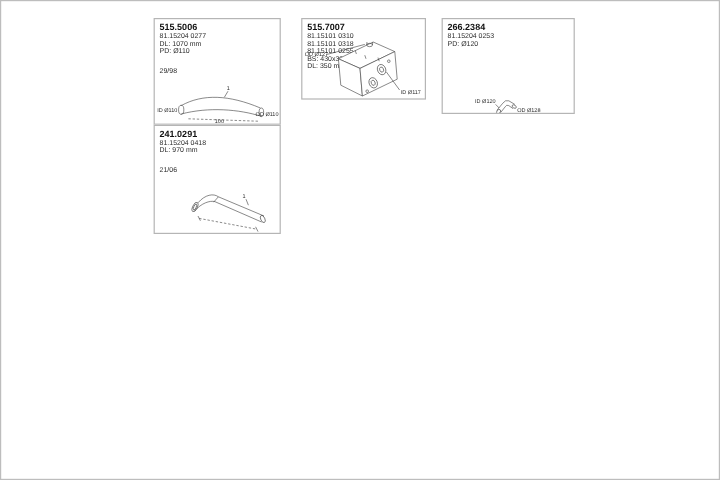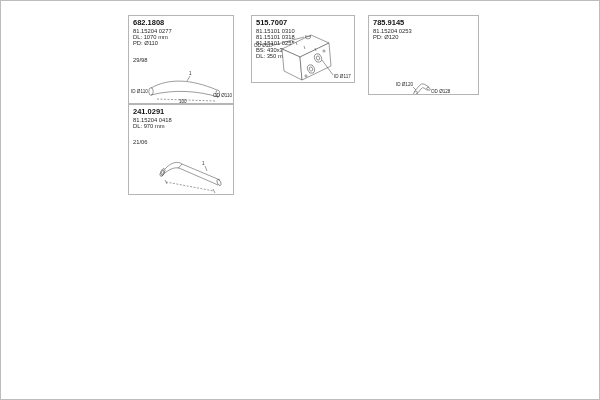--- a/index.html
+++ b/index.html
@@ -27,21 +27,21 @@
   .diag text{font-family:"Liberation Sans",sans-serif;font-size:4.6px;fill:#2a2a2a;}
   .diag path,.diag ellipse,.diag circle,.diag line{stroke:#3a3a3a;stroke-width:0.5;fill:none;}
   .diag .face{fill:#ffffff;}
 </style>
 </head>
 <body>
 
 <div class="page">
 
   <div class="panel" style="left:127px;top:14px;width:106px;height:89px">
-    <div class="title">682.1808</div>
+    <div class="title">515.5006</div>
     <div class="line">81.15204 0277</div>
     <div class="line">DL: 1070 mm</div>
     <div class="line">PD: Ø110</div>
     <div class="date">29/98</div>
     <svg class="diag" style="top:40px" width="104" height="47" viewBox="0 0 104 47">
       <path d="M22,32 C40,22 62,23 88,34"></path>
       <path d="M22,39 C45,33 70,35 89,41"></path>
       <ellipse cx="22" cy="35.5" rx="2.2" ry="3.8"></ellipse>
       <ellipse cx="88.8" cy="37.6" rx="1.9" ry="3.6"></ellipse>
       <path d="M61,20 L58,25"></path>
@@ -74,21 +74,21 @@
       <path d="M53.6,21.5 L53.8,19 M58.4,21.5 L58.6,19"></path>
       <path d="M44,26 L45,29 M52,30 L53,33 M63,32 L64,35"></path>
       <path d="M20,29.5 L52,21"></path>
       <path d="M81,59 L70,44"></path>
       <text x="2" y="31">OD Ø127</text>
       <text x="82" y="62">ID Ø117</text>
     </svg>
   </div>
 
   <div class="panel" style="left:367px;top:14px;width:111px;height:80px">
-    <div class="title">785.9145</div>
+    <div class="title">266.2384</div>
     <div class="line">81.15204 0253</div>
     <div class="line">PD: Ø120</div>
     <svg class="diag" style="top:0" width="109" height="78" viewBox="0 0 109 78">
       <path d="M45,76 L50,70 Q52,67 55,68 L60,71"></path>
       <path d="M48,78 L52,73 Q53,71 55,72 L58.5,74.5"></path>
       <ellipse cx="46.5" cy="77" rx="1.4" ry="2" transform="rotate(40 46.5 77)"></ellipse>
       <ellipse cx="59.5" cy="72.8" rx="1.2" ry="1.9" transform="rotate(-60 59.5 72.8)"></ellipse>
       <path d="M44,71 L47,74"></path>
       <text x="44" y="70" text-anchor="end">ID Ø120</text>
       <text x="62" y="77">OD Ø128</text>

